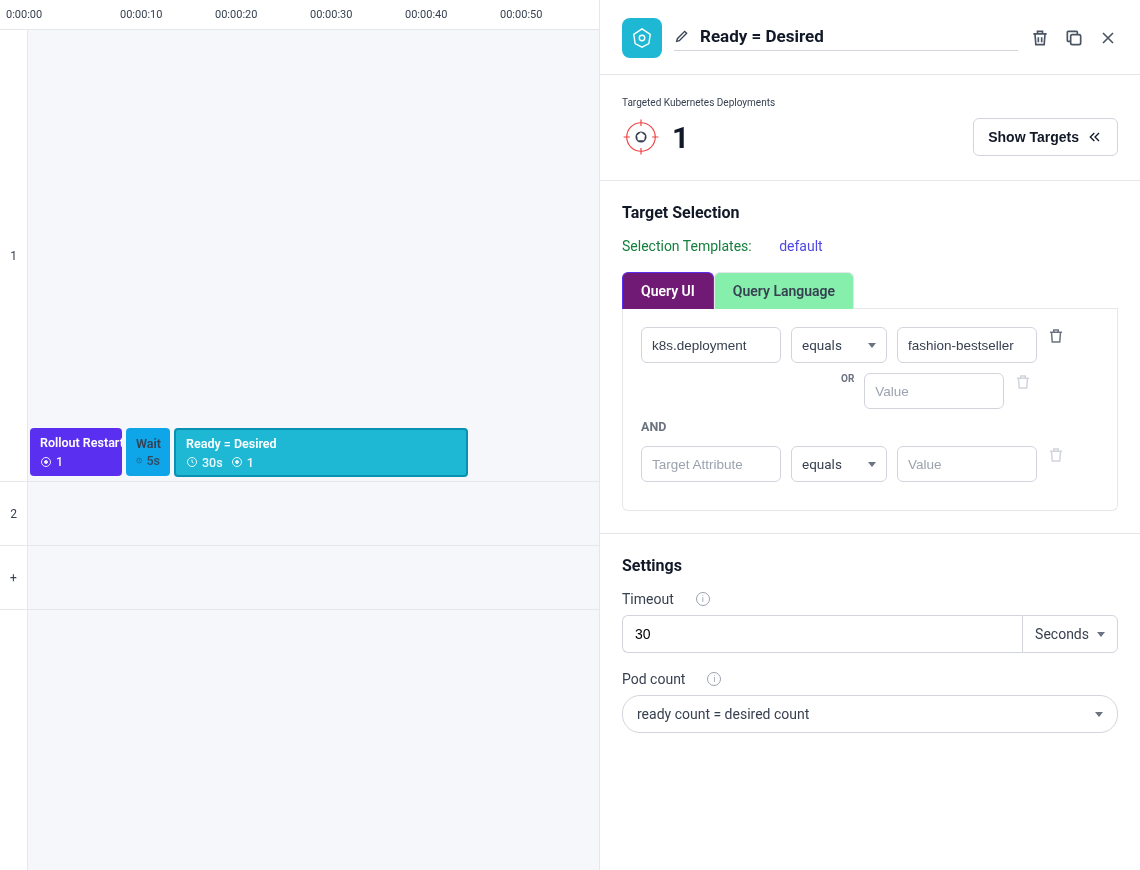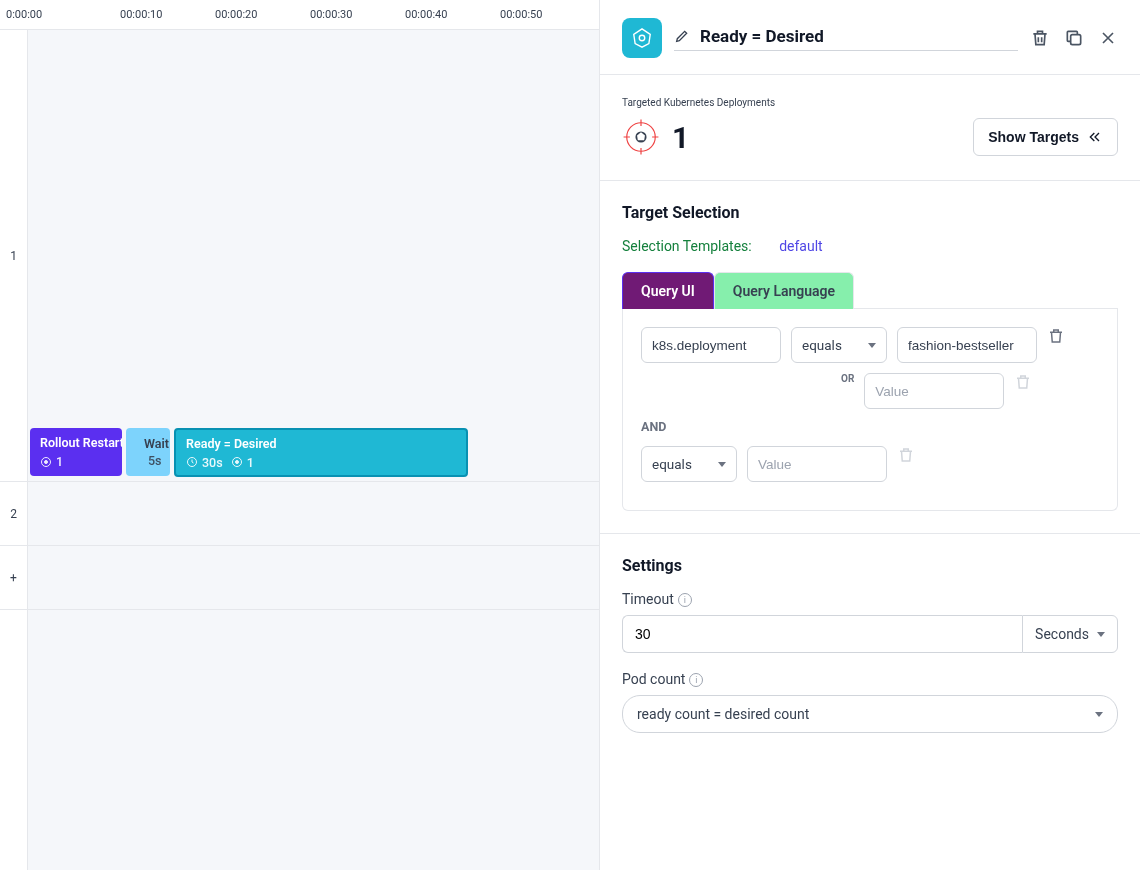--- a/index.html
+++ b/index.html
@@ -102,26 +102,26 @@
     display: flex;
     align-items: center;
     gap: 4px;
   }
   .block-rollout {
     background: #5b2ff0;
     width: 92px;
     height: 48px;
   }
   .block-wait {
-    background: #7dd3fc;
+    background: #0ea5e9;
     color: #374151;
     width: 44px;
     height: 48px;
     text-align: left;
-    padding: 6px 18px;
+    padding: 6px 10px;
   }
   .block-wait .sub { margin-top: 2px; text-align: center; }
   .block-ready {
     background: #1fb8d4;
     border: 2px solid #0891b2;
     width: 294px;
     height: 49px;
   }
   
   .panel {
@@ -299,22 +299,22 @@
     font-size: 12.5px;
     font-weight: 700;
     color: #6b7280;
     margin: 8px 0 12px 0;
   }
   .field-group { margin-bottom: 18px; }
   .field-label {
     font-size: 14px;
     color: #374151;
     display: flex;
-    align-items: flex-end;
-    gap: 4px;
+    align-items: center;
+    gap: 22px;
     margin-bottom: 8px;
   }
   .info-circle {
     width: 14px;
     height: 14px;
     border: 1px solid #9ca3af;
     border-radius: 50%;
     display: inline-flex;
     align-items: center;
     justify-content: center;
@@ -506,20 +506,21 @@
           <span class="op-label">OR</span>
           <input class="val-input" placeholder="Value" style="">
           <span class="del muted">
             <svg width="18" height="18" viewBox="0 0 24 24" fill="none" stroke="currentColor" stroke-width="2">
                 <path d="M4 7h16M9 7V4h6v3M6 7l1 13h10l1-13"></path>
               </svg>
           </span>
         </div>
         <div class="and-row">AND</div>
         <div class="query-row">
+          <input class="attr-input" placeholder="Target Attribute" style="">
           <div class="sel">
             <span>equals</span>
             <span class="caret"></span>
           </div>
           <input class="val-input" placeholder="Value" style="">
           <span class="del muted">
             <svg width="18" height="18" viewBox="0 0 24 24" fill="none" stroke="currentColor" stroke-width="2">
                 <path d="M4 7h16M9 7V4h6v3M6 7l1 13h10l1-13"></path>
               </svg>
           </span>

